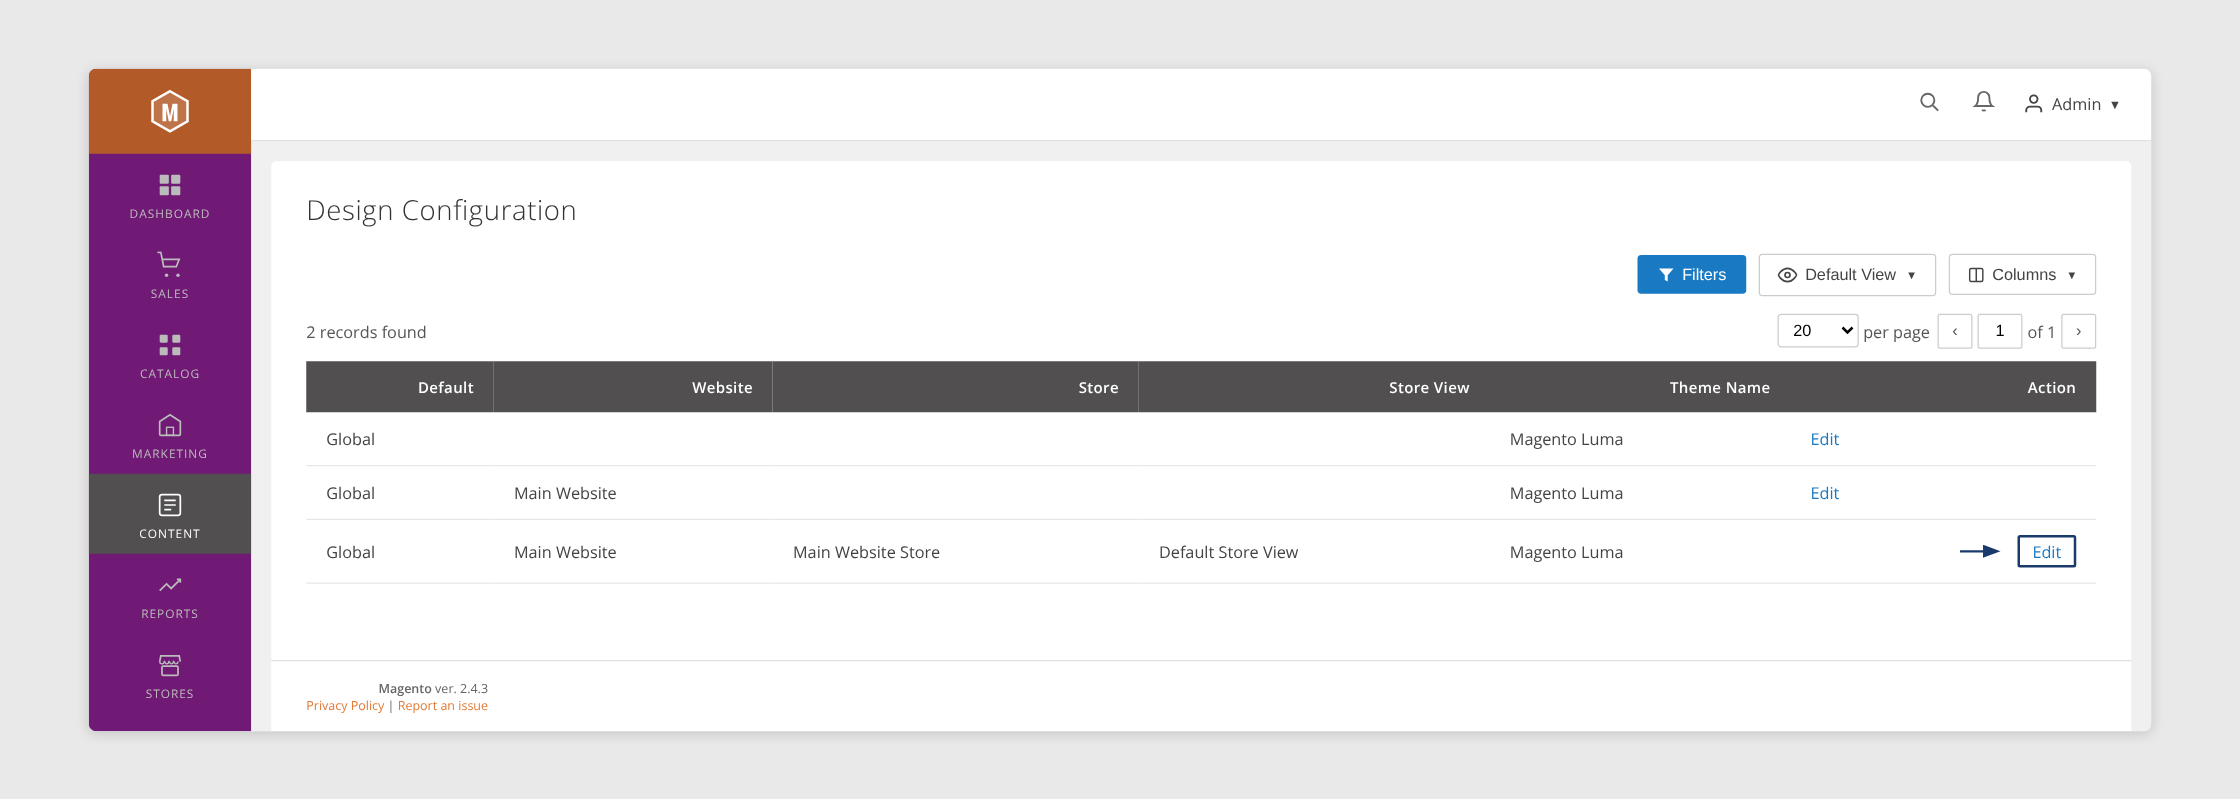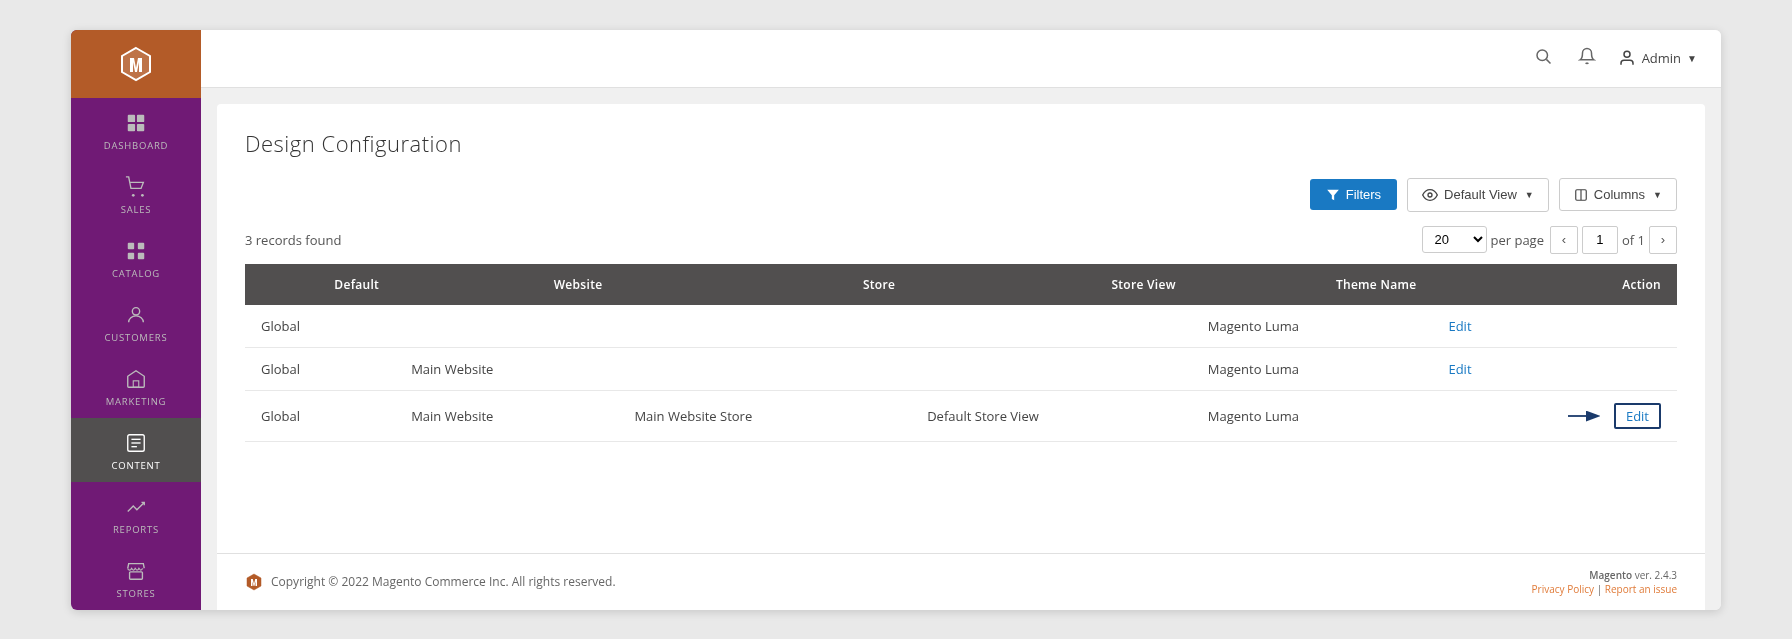--- a/index.html
+++ b/index.html
@@ -372,27 +372,20 @@
     <div class="sidebar-item">
       <svg viewBox="0 0 24 24" xmlns="http://www.w3.org/2000/svg">
         <rect x="3" y="3" width="7" height="7" rx="1"></rect>
         <rect x="14" y="3" width="7" height="7" rx="1"></rect>
         <rect x="3" y="14" width="7" height="7" rx="1"></rect>
         <rect x="14" y="14" width="7" height="7" rx="1"></rect>
       </svg>
       <span class="sidebar-item-label">CATALOG</span>
     </div>
 
-    <div class="sidebar-item">
-      <svg viewBox="0 0 24 24" xmlns="http://www.w3.org/2000/svg">
-        <circle cx="12" cy="8" r="4" fill="none" stroke="currentColor" stroke-width="1.5"></circle>
-        <path d="M4 20c0-4 3.6-7 8-7s8 3 8 7" fill="none" stroke="currentColor" stroke-width="1.5"></path>
-      </svg>
-      <span class="sidebar-item-label">CUSTOMERS</span>
-    </div>
 
     <div class="sidebar-item">
       <svg viewBox="0 0 24 24" xmlns="http://www.w3.org/2000/svg">
         <path d="M3 9l9-6 9 6v11a1 1 0 01-1 1H4a1 1 0 01-1-1z" fill="none" stroke="currentColor" stroke-width="1.5"></path>
         <rect x="9" y="14" width="6" height="7" fill="none" stroke="currentColor" stroke-width="1.2"></rect>
       </svg>
       <span class="sidebar-item-label">MARKETING</span>
     </div>
 
     <div class="sidebar-item active">
@@ -474,21 +467,21 @@
         <button class="btn-columns">
           <svg width="14" height="14" viewBox="0 0 24 24" fill="none" stroke="currentColor" stroke-width="2">
             <path d="M12 3h7a2 2 0 0 1 2 2v14a2 2 0 0 1-2 2h-7m0-18H5a2 2 0 0 0-2 2v14a2 2 0 0 0 2 2h7m0-18v18"></path>
           </svg>
           <span>Columns</span>
           <span class="caret">▼</span>
         </button>
       </div>
 
       <div class="records-bar">
-        <span class="records-found">3 records found</span>
+        <span class="records-found">2 records found</span>
         <div class="pagination">
           <div class="per-page-select">
             <select>
               <option>20</option>
               <option>30</option>
               <option>50</option>
             </select>
             <span class="per-page-label">per page</span>
           </div>
           <div class="page-nav">
@@ -547,27 +540,20 @@
           </svg>
           <a href="#" class="edit-btn-highlighted">Edit</a>
         </div>
       </td>
   </tr>
           </tbody>
       </table>
     </div>
 
     <div class="footer-area">
-      <div class="footer-left">
-        <svg class="footer-logo" viewBox="0 0 18 18" fill="none" xmlns="http://www.w3.org/2000/svg">
-          <path d="M9 1L16 5V13L9 17L2 13V5L9 1Z" fill="#b35b28" stroke="#b35b28" stroke-width="0.5"></path>
-          <path d="M6 6H7.8L9 11L10.2 6H12V13H10.5V8.5L9.4 13H8.6L7.5 8.5V13H6V6Z" fill="#fff"></path>
-        </svg>
-        <span>Copyright © 2022 Magento Commerce Inc. All rights reserved.</span>
-      </div>
       <div class="footer-right">
         <span class="magento-version">Magento</span>
         <span> ver. 2.4.3</span>
         <br>
         <a href="#">Privacy Policy</a>
         <span> | </span>
         <a href="#">Report an issue</a>
       </div>
     </div>
   </div>

